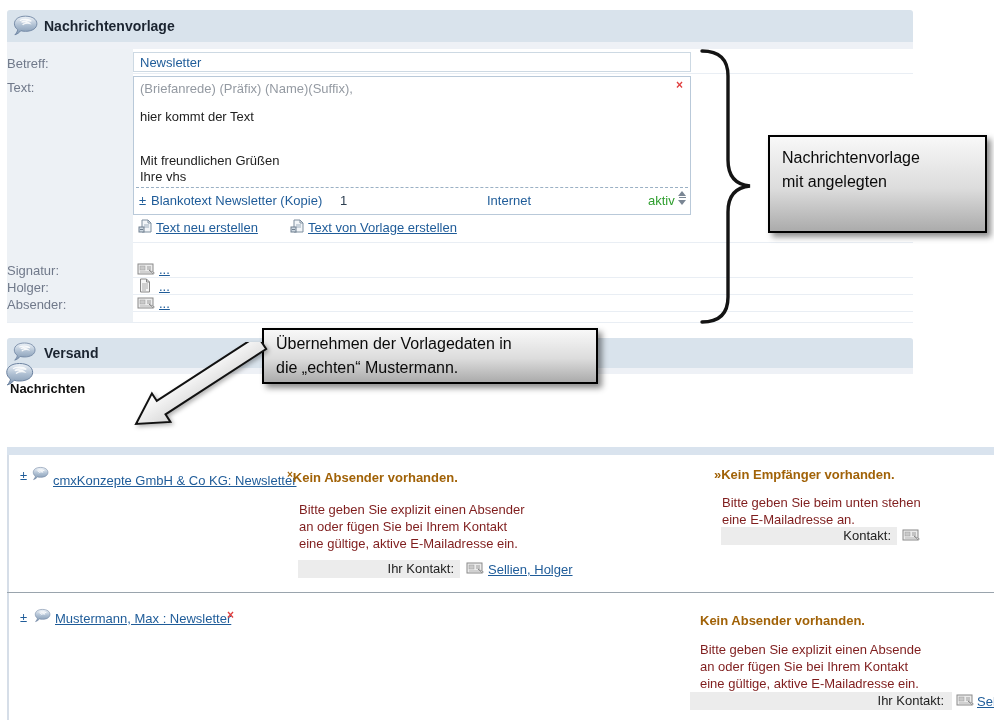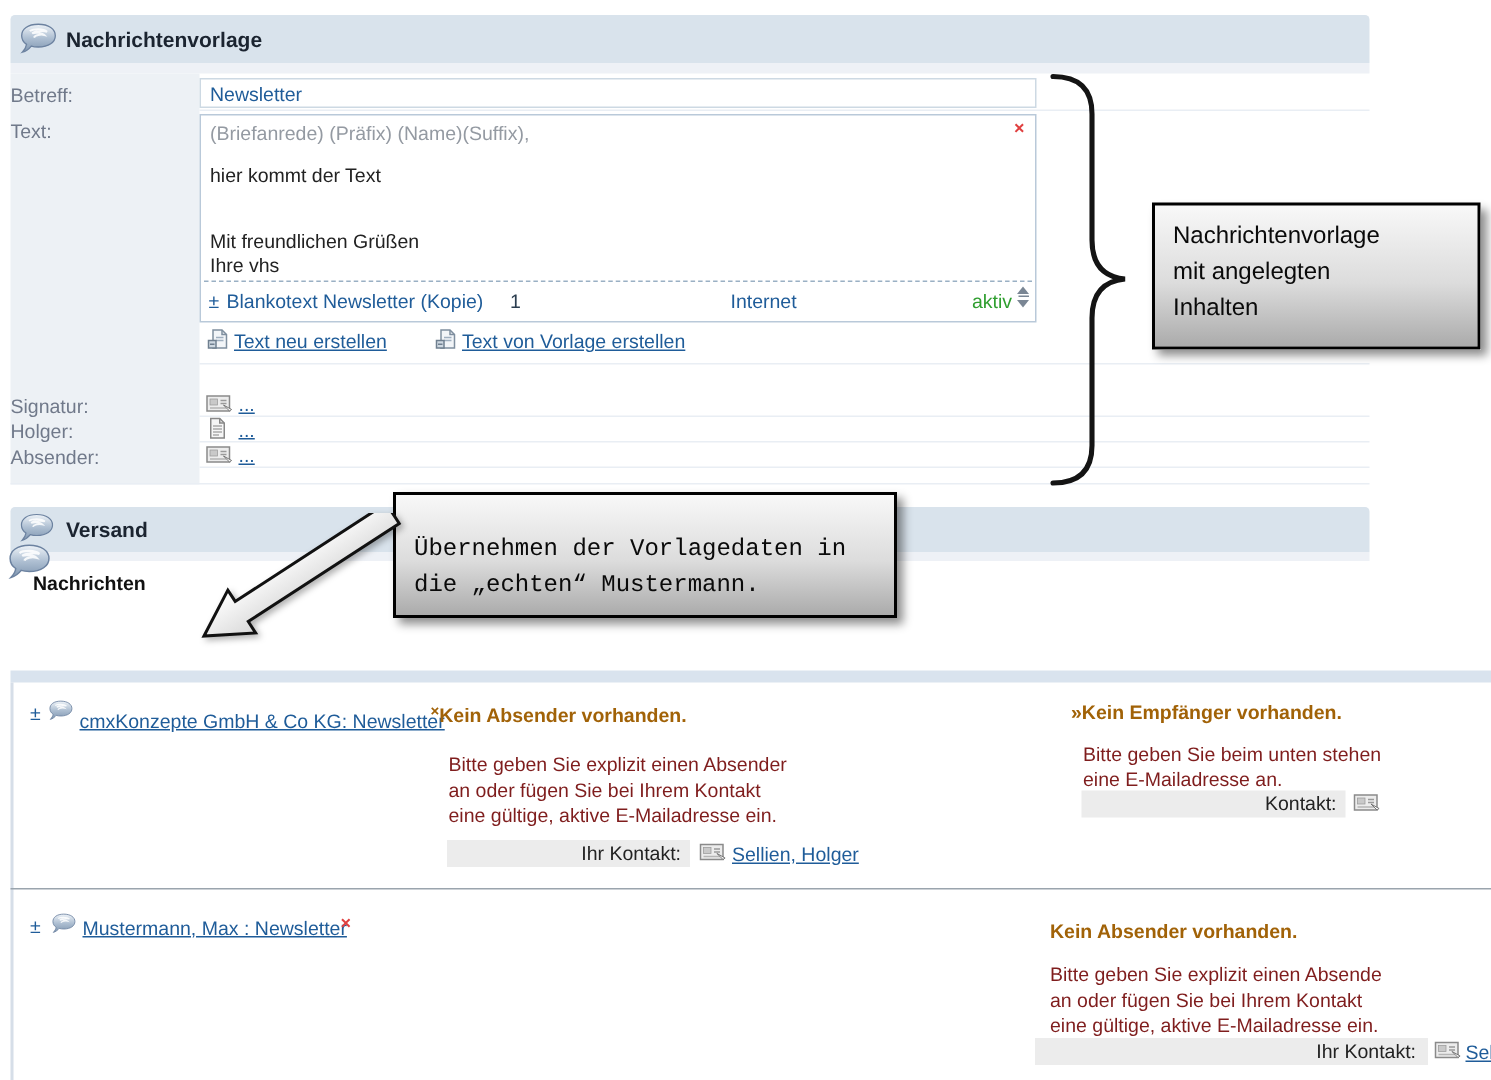--- a/index.html
+++ b/index.html
@@ -182,39 +182,38 @@
 
   
   <svg class="abs" style="left:692px;top:48px;" width="68" height="277" viewBox="0 0 68 277">
     <path d="M10 3 Q36 3 36 28 L36 112 Q36 136 58 138 Q36 140 36 164 L36 249 Q36 274 10 274" fill="none" stroke="#141414" stroke-width="3.4" stroke-linecap="round"></path>
   </svg>
 
   
   <div class="abs callout" style="left:768px;top:135px;width:219px;height:98px;">
     <div>Nachrichtenvorlage</div>
     <div>mit angelegten</div>
-    <div>Inhalten</div>
   </div>
 
   
   <div class="abs secbar" style="left:7px;top:338px;width:906px;height:30px;"></div>
   <div class="abs secbar-strip" style="left:7px;top:368px;width:906px;height:6px;"></div>
   <svg class="abs" style="left:12px;top:341px;width:25px;height:24px;">
       <use href="#i-swirl"></use>
     </svg>
   <svg class="abs" style="left:4px;top:361px;width:31px;height:30px;">
       <use href="#i-swirl"></use>
     </svg>
   <div class="abs sectitle" style="left:44px;top:345px;">Versand</div>
 
-  <div class="abs bold" style="left:10px;top:381px;color:#111;margin-left:12px;">Nachrichten</div>
-
-
-  
-  <div class="abs callout" style="left:262px;top:328px;width:336px;height:84px;padding-top:24px;font-family:Liberation Mono, monospace;">
+  <div class="abs bold" style="left:10px;top:381px;color:#111;">Nachrichten</div>
+
+
+  
+  <div class="abs callout" style="left:262px;top:328px;width:336px;height:56px;padding-top:2px;">
     <div>Übernehmen der Vorlagedaten in</div>
     <div>die „echten“ Mustermann.</div>
   </div>
 
   
   <svg class="abs" style="left:116px;top:342px;filter:drop-shadow(2px 2px 2px rgba(0,0,0,0.3));" width="170" height="108" viewBox="0 0 170 108">
     <polygon points="0,0 30,-17 30,-8 150,-8 150,8 30,8 30,17" transform="translate(20,82) rotate(-33)" fill="url(#g-arrow)" stroke="#111111" stroke-width="2" stroke-linejoin="miter"></polygon>
   </svg>
 
   

